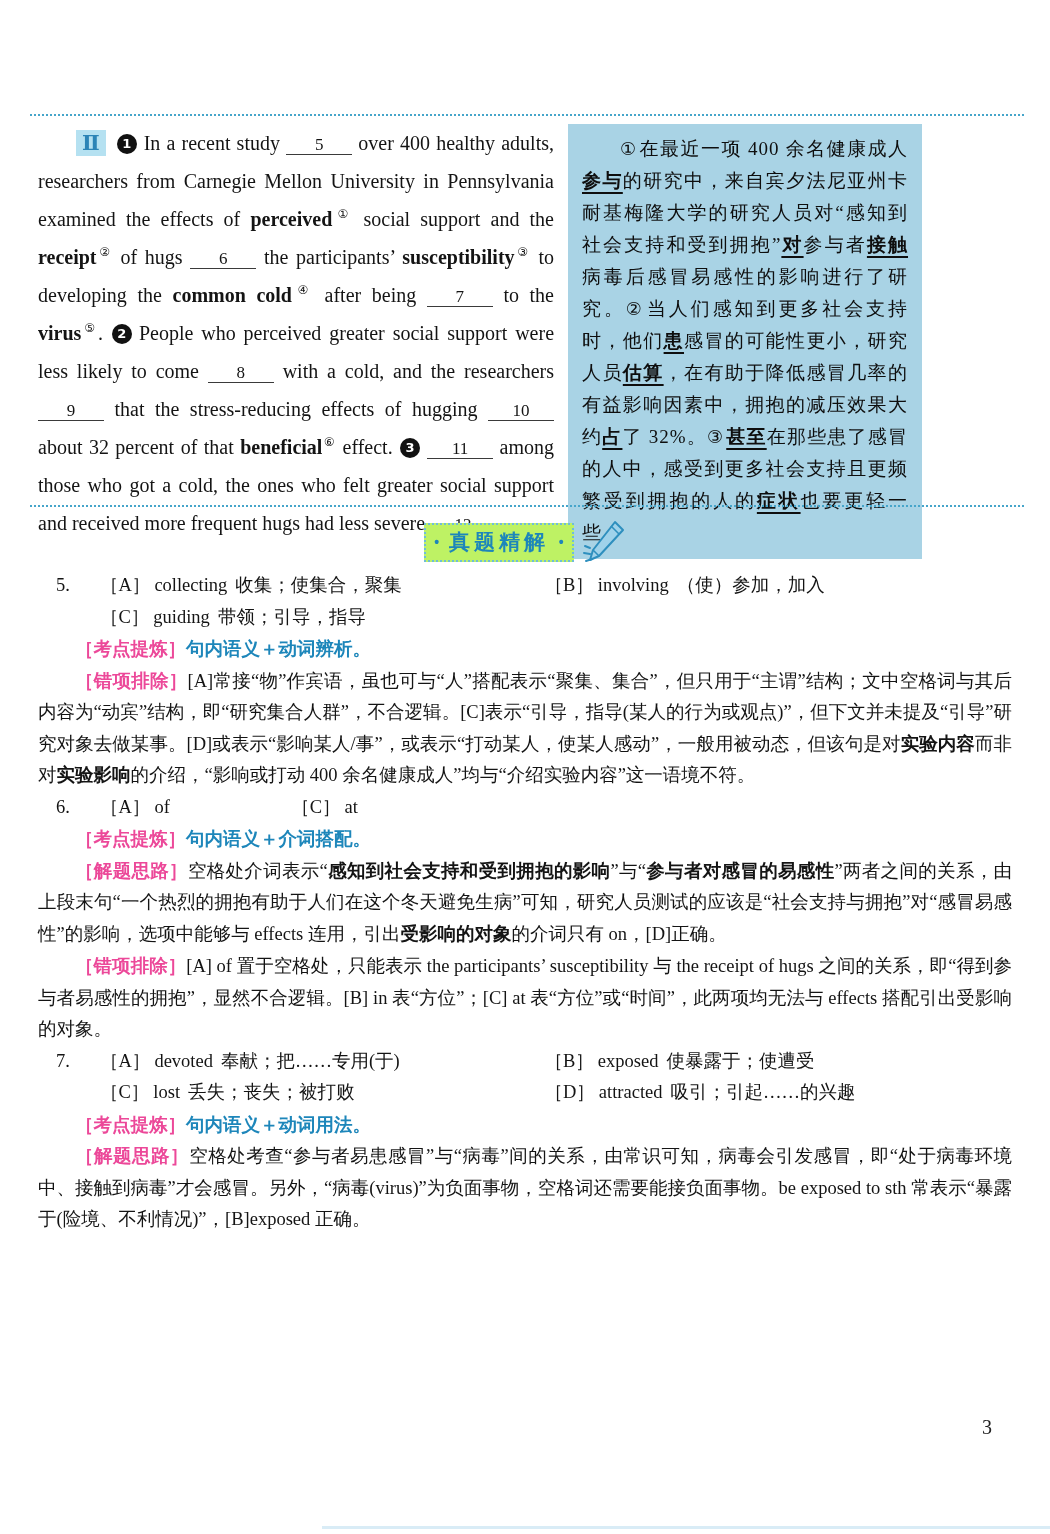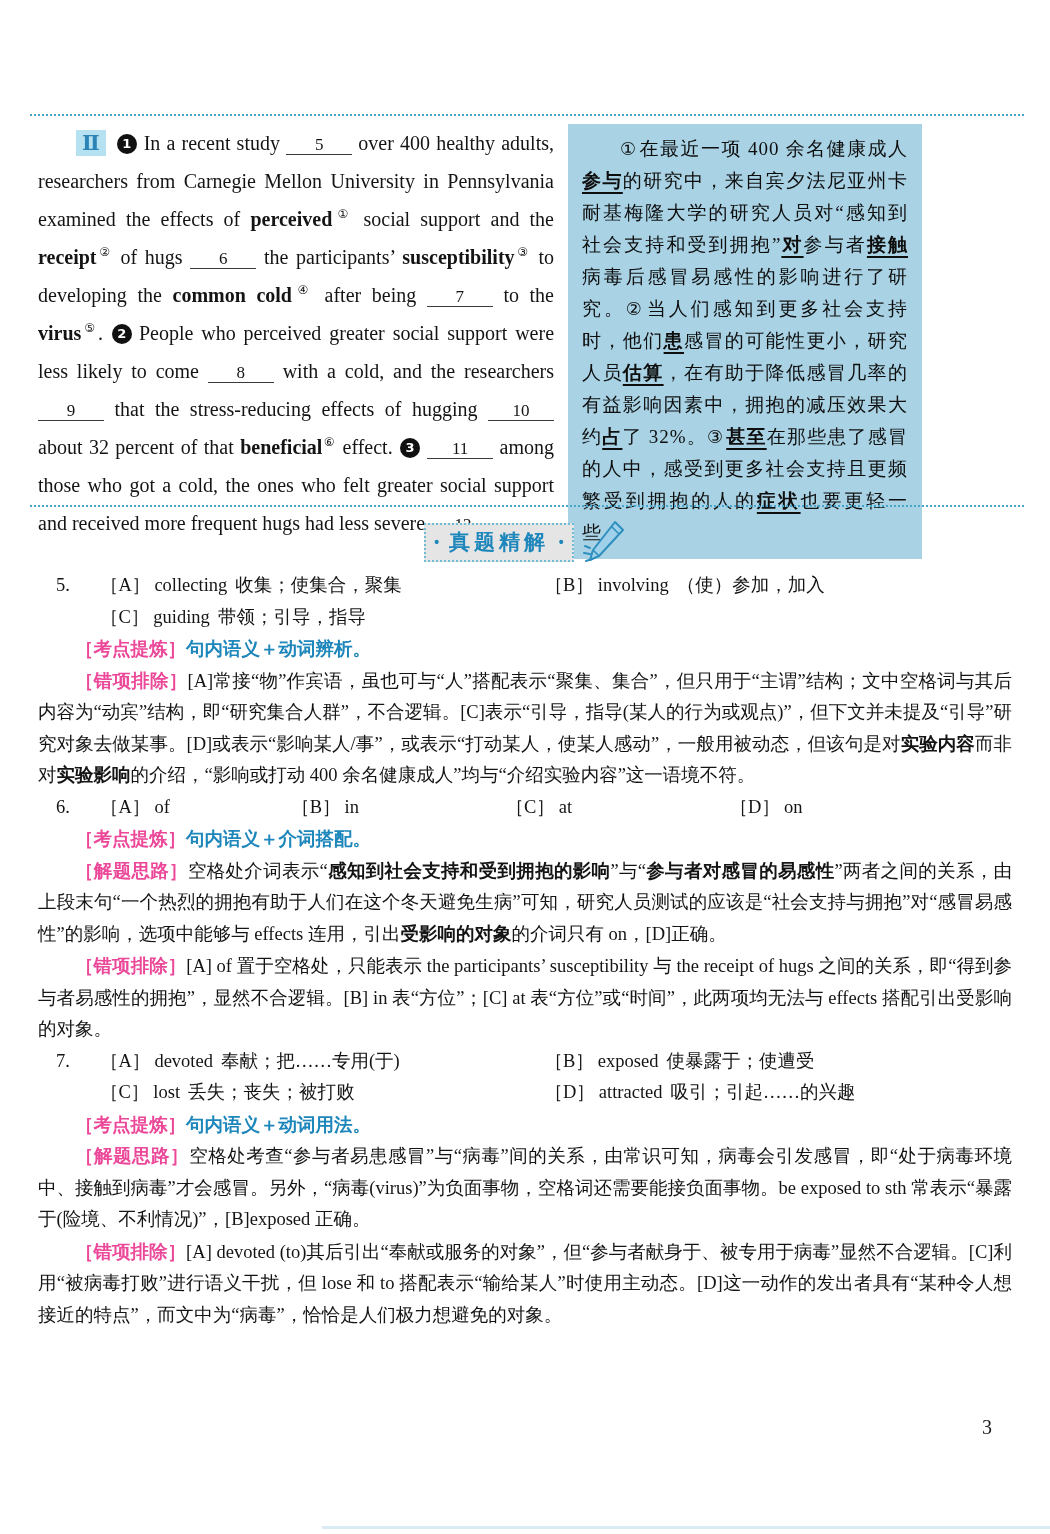--- a/index.html
+++ b/index.html
@@ -18,21 +18,21 @@
         text-align:center;vertical-align:2px;margin:0 7px 0 1px;text-indent:0;}
   .blank{display:inline-block;min-width:56px;padding:0 5px;border-bottom:1.5px solid #3a3a3a;
          text-align:center;font-size:17px;line-height:19px;text-indent:0;}
   sup.supnum{font-family:"DejaVu Sans",sans-serif;font-size:12px;line-height:0;}
   .ring{font-family:"DejaVu Sans",sans-serif;font-size:18px;margin-right:2px;text-indent:0;}
   .trans-box{width:354px;box-sizing:border-box;background:#a9d3e5;padding:9px 14px 10px;
              font-size:19px;line-height:32px;text-align:justify;text-indent:2em;letter-spacing:1px;color:#0e0e0e;}
   .seg.b{font-weight:bold;}
   .seg.u{text-decoration:underline;text-decoration-thickness:2px;text-underline-offset:5px;}
   .badge-row{position:absolute;top:519px;left:0;width:100%;text-align:center;}
-  .badge{display:inline-block;vertical-align:middle;border:2px dotted #6fbcd9;background:#e5e5e5;
+  .badge{display:inline-block;vertical-align:middle;border:2px dotted #6fbcd9;background:#bef264;
          color:#1d86ba;font-family:"Liberation Sans","DejaVu Sans",sans-serif;font-weight:bold;
          font-size:21px;letter-spacing:4px;padding:3px 8px 4px;}
   .badge .dot{font-size:14px;letter-spacing:0;vertical-align:2px;}
   .pencil{vertical-align:middle;margin-left:8px;}
   #questions{position:absolute;top:570px;left:38px;width:974px;font-size:18.5px;line-height:31.5px;}
   .opt-grid{display:grid;}
   .cols2{grid-template-columns:52% 48%;}
   .cols4{grid-template-columns:26% 22% 23% 29%;}
   .opt{position:relative;white-space:nowrap;}
   .opt.indent{padding-left:62px;}
@@ -73,36 +73,33 @@
           <div class="opt indent"><span class="qnum">5.</span><span class="okey">［A］</span><span class="oword">collecting</span><span class="ogloss">收集；使集合，聚集</span></div>
           <div class="opt"><span class="okey">［B］</span><span class="oword">involving</span><span class="ogloss">（使）参加，加入</span></div>
           <div class="opt indent"><span class="okey">［C］</span><span class="oword">guiding</span><span class="ogloss">带领；引导，指导</span></div>
         </div>
         <p class="blk kaodian"><span class="blab">［考点提炼］</span><span class="seg">句内语义＋动词辨析。</span></p>
         <p class="blk"><span class="blab">［错项排除］</span><span class="seg">[A]常接“物”作宾语，虽也可与“人”搭配表示“聚集、集合”，但只用于“主谓”结构；文中空格词与其后内容为“动宾”结构，即“研究集合人群”，不合逻辑。[C]表示“引导，指导(某人的行为或观点)”，但下文并未提及“引导”研究对象去做某事。[D]或表示“影响某人/事”，或表示“打动某人，使某人感动”，一般用被动态，但该句是对</span><span class="seg b">实验内容</span><span class="seg">而非对</span><span class="seg b">实验影响</span><span class="seg">的介绍，“影响或打动 400 余名健康成人”均与“介绍实验内容”这一语境不符。</span></p>
       </div>
       <div class="question">
         <div class="opt-grid cols4">
           <div class="opt indent"><span class="qnum">6.</span><span class="okey">［A］</span><span class="oword">of</span></div>
-          <div class="opt"><span class="okey">［B］</span><span class="oword">in</span></div>
           <div class="opt"><span class="okey">［C］</span><span class="oword">at</span></div>
-          <div class="opt"><span class="okey">［D］</span><span class="oword">on</span></div>
         </div>
         <p class="blk kaodian"><span class="blab">［考点提炼］</span><span class="seg">句内语义＋介词搭配。</span></p>
         <p class="blk"><span class="blab">［解题思路］</span><span class="seg">空格处介词表示“</span><span class="seg b">感知到社会支持和受到拥抱的影响</span><span class="seg">”与“</span><span class="seg b">参与者对感冒的易感性</span><span class="seg">”两者之间的关系，由上段末句“一个热烈的拥抱有助于人们在这个冬天避免生病”可知，研究人员测试的应该是“社会支持与拥抱”对“感冒易感性”的影响，选项中能够与 effects 连用，引出</span><span class="seg b">受影响的对象</span><span class="seg">的介词只有 on，[D]正确。</span></p>
         <p class="blk"><span class="blab">［错项排除］</span><span class="seg">[A] of 置于空格处，只能表示 the participants’ susceptibility 与 the receipt of hugs 之间的关系，即“得到参与者易感性的拥抱”，显然不合逻辑。[B] in 表“方位”；[C] at 表“方位”或“时间”，此两项均无法与 effects 搭配引出受影响的对象。</span></p>
       </div>
       <div class="question">
         <div class="opt-grid cols2">
           <div class="opt indent"><span class="qnum">7.</span><span class="okey">［A］</span><span class="oword">devoted</span><span class="ogloss">奉献；把……专用(于)</span></div>
           <div class="opt"><span class="okey">［B］</span><span class="oword">exposed</span><span class="ogloss">使暴露于；使遭受</span></div>
           <div class="opt indent"><span class="okey">［C］</span><span class="oword">lost</span><span class="ogloss">丢失；丧失；被打败</span></div>
           <div class="opt"><span class="okey">［D］</span><span class="oword">attracted</span><span class="ogloss">吸引；引起……的兴趣</span></div>
         </div>
         <p class="blk kaodian"><span class="blab">［考点提炼］</span><span class="seg">句内语义＋动词用法。</span></p>
         <p class="blk"><span class="blab">［解题思路］</span><span class="seg">空格处考查“参与者易患感冒”与“病毒”间的关系，由常识可知，病毒会引发感冒，即“处于病毒环境中、接触到病毒”才会感冒。另外，“病毒(virus)”为负面事物，空格词还需要能接负面事物。be exposed to sth 常表示“暴露于(险境、不利情况)”，[B]exposed 正确。</span></p>
-        <p class="blk"><span class="blab">［错项排除］</span><span class="seg">[A] devoted (to)其后引出“奉献或服务的对象”，但“参与者献身于、被专用于病毒”显然不合逻辑。[C]利用“被病毒打败”进行语义干扰，但 lose 和 to 搭配表示“输给某人”时使用主动态。[D]这一动作的发出者具有“某种令人想接近的特点”，而文中为“病毒”，恰恰是人们极力想避免的对象。</span></p>
       </div>
     </div>
 
   <div class="page-num">3</div>
   <div class="bottom-line"></div>
 </div>
 
 </body></html>

